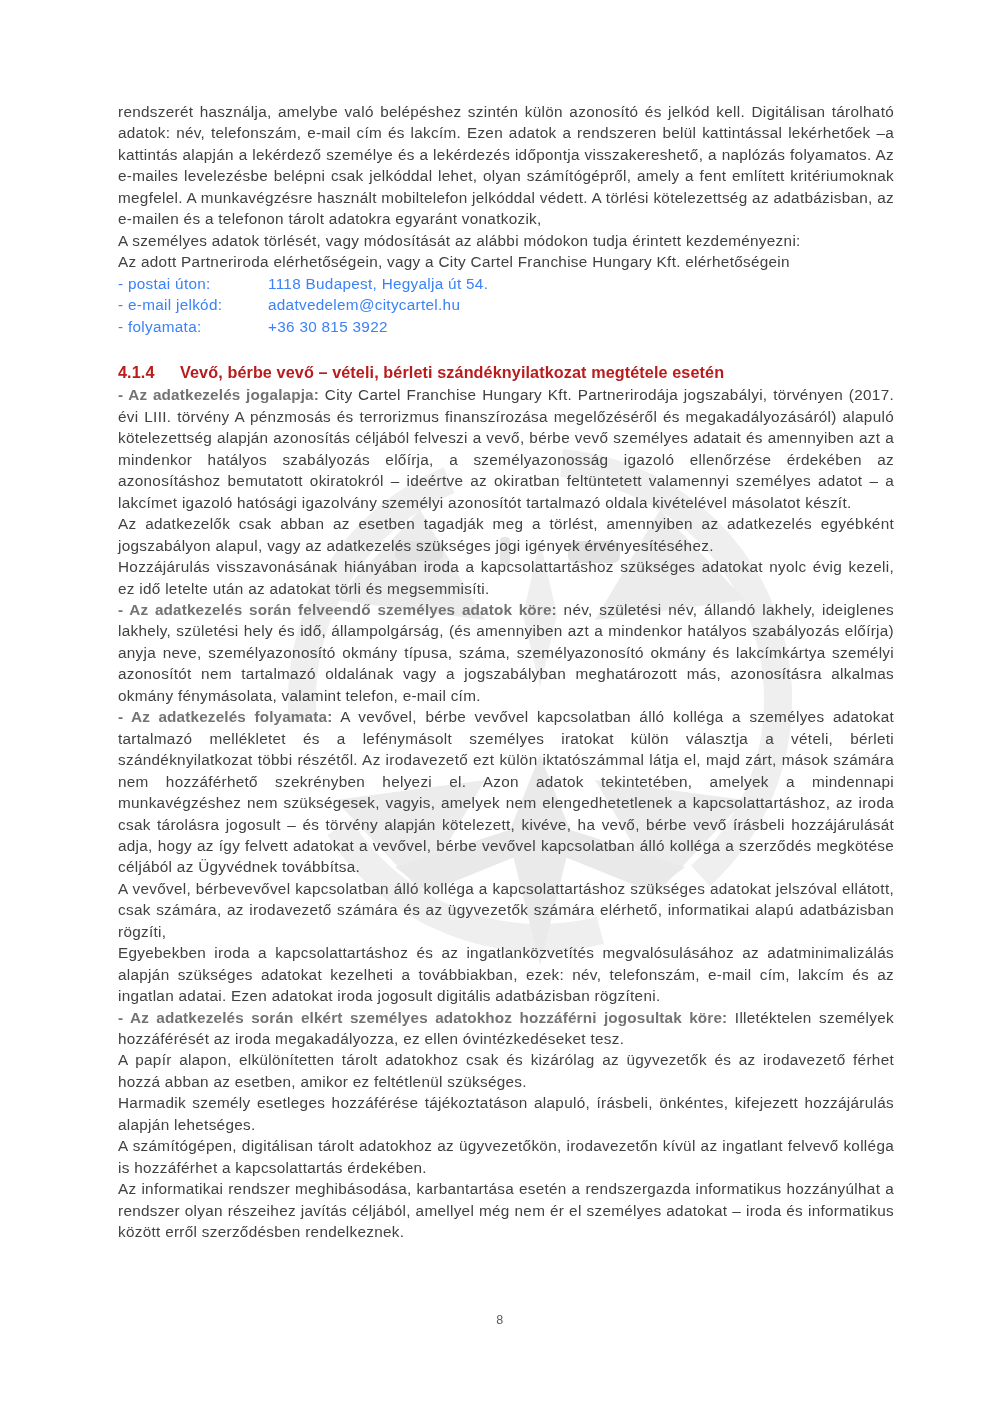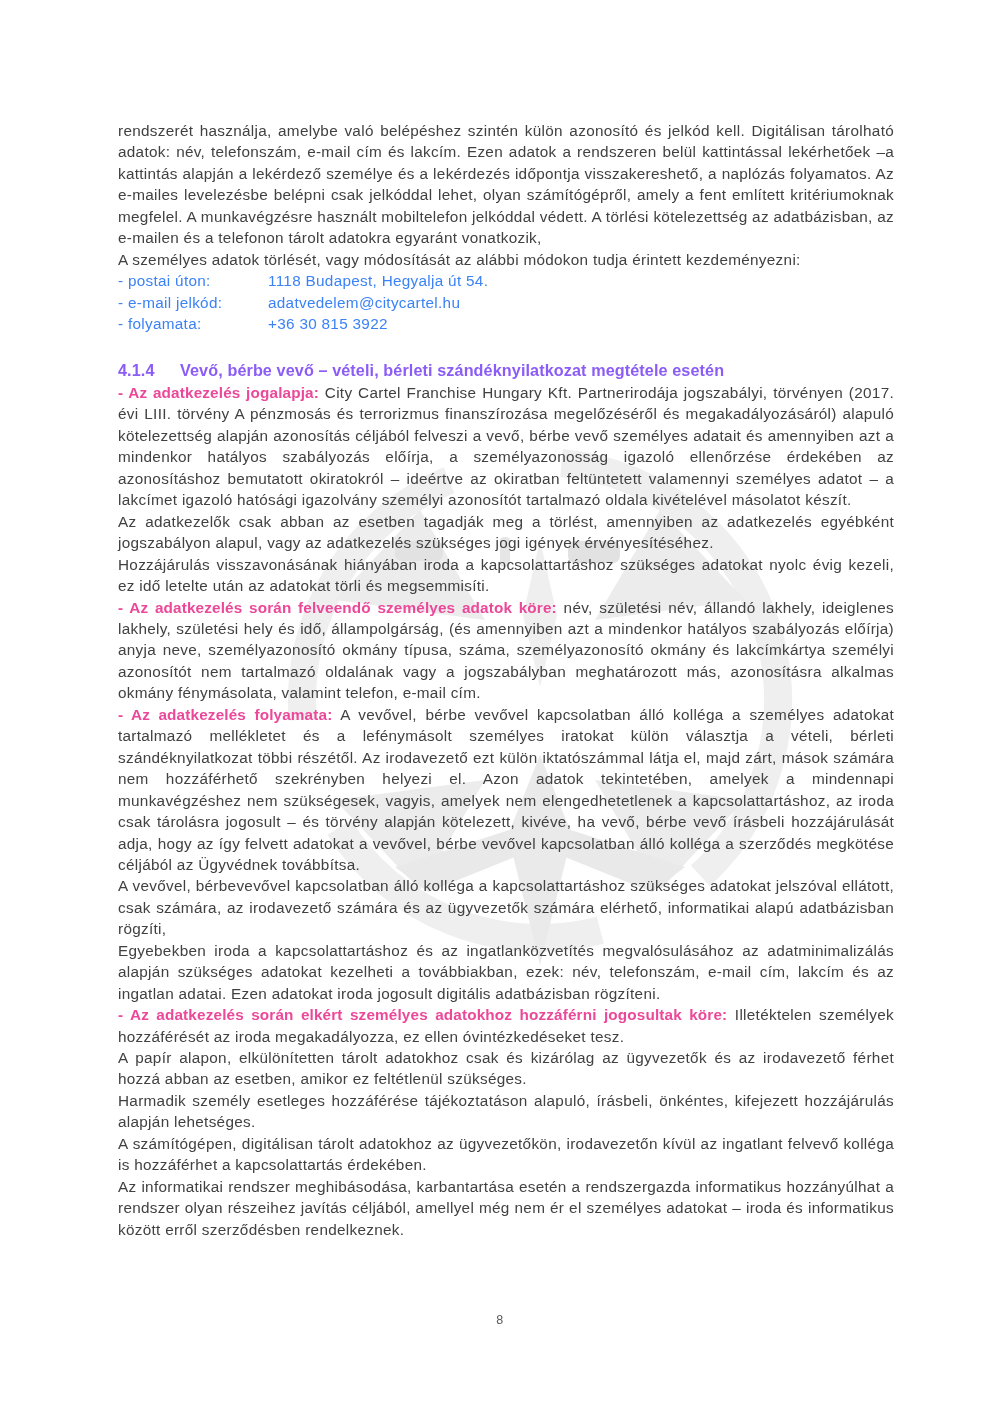--- a/index.html
+++ b/index.html
@@ -18,35 +18,35 @@
   .watermark {
     position: absolute;
     left: 230px;
     top: 415px;
     z-index: 0;
     pointer-events: none;
   }
   .content {
     position: absolute;
     left: 118px;
-    top: 120px;
+    top: 101px;
     width: 776px;
     z-index: 1;
   }
   .content p {
     margin: 0;
     font-size: 15.3px;
     line-height: 21.45px;
     letter-spacing: 0.3px;
     color: #414141;
     text-align: justify;
     font-weight: 400;
   }
   .content p b {
-    color: #ec4899;
+    color: #737373;
     font-weight: 700;
     letter-spacing: 0.15px;
   }
   .contact-list {
     margin: 0;
   }
   .contact-row {
     display: flex;
     font-size: 15.3px;
     line-height: 21.45px;
@@ -56,21 +56,21 @@
   .contact-label {
     width: 150px;
     flex: 0 0 150px;
   }
   .section-heading {
     display: flex;
     margin: 25px 0 1px 0;
     font-size: 16.2px;
     line-height: 21.45px;
     font-weight: 800;
-    color: #8b5cf6;
+    color: #b91c1c;
     letter-spacing: 0.1px;
   }
   .section-number {
     width: 62px;
     flex: 0 0 62px;
   }
   .page-number {
     position: absolute;
     left: 0;
     top: 1313px;
@@ -102,20 +102,21 @@
       <rect x="270" y="122" width="10" height="30" rx="4" fill="#e6e6e6"></rect>
       <rect x="338" y="126" width="52" height="22" rx="7" fill="#e2e2e2"></rect>
     </g>
   </svg>
 
   <div class="content">
 
     <div>
         <p><span>rendszerét használja, amelybe való belépéshez szintén külön azonosító és jelkód kell. Digitálisan tárolható adatok: név, telefonszám, e-mail cím és lakcím. Ezen adatok a rendszeren belül kattintással lekérhetőek –a kattintás alapján a lekérdező személye és a lekérdezés időpontja visszakereshető, a naplózás folyamatos. Az e-mailes levelezésbe belépni csak jelkóddal lehet, olyan számítógépről, amely a fent említett kritériumoknak megfelel. A munkavégzésre használt mobiltelefon jelkóddal védett. A törlési kötelezettség az adatbázisban, az e-mailen és a telefonon tárolt adatokra egyaránt vonatkozik,</span></p>
         <p><span>A személyes adatok törlését, vagy módosítását az alábbi módokon tudja érintett kezdeményezni:</span></p>
+        <p><span>Az adott Partneriroda elérhetőségein, vagy a City Cartel Franchise Hungary Kft. elérhetőségein</span></p>
       </div>
 
     <div class="contact-list">
         <div class="contact-row">
           <span class="contact-label">- postai úton:</span>
           <span class="contact-value">1118 Budapest, Hegyalja út 54.</span>
         </div>
         <div class="contact-row">
           <span class="contact-label">- e-mail jelkód:</span>
           <span class="contact-value">adatvedelem@citycartel.hu</span>

